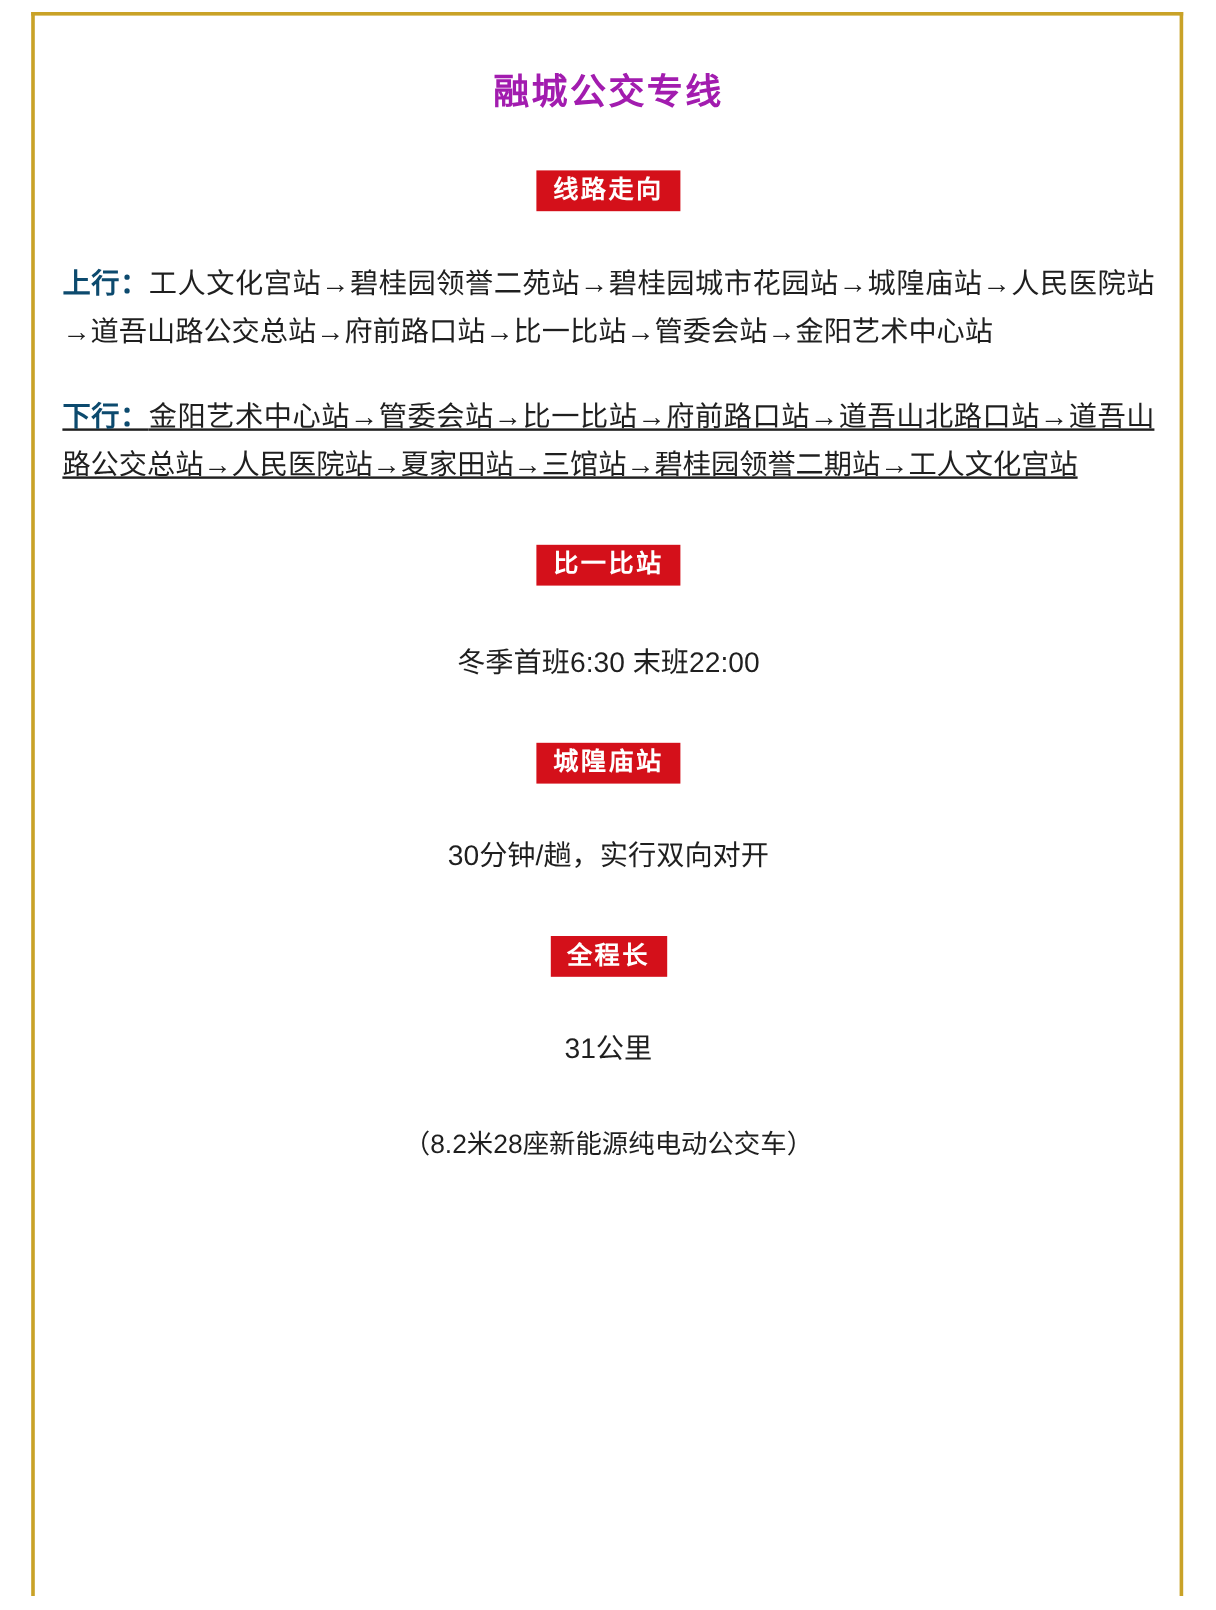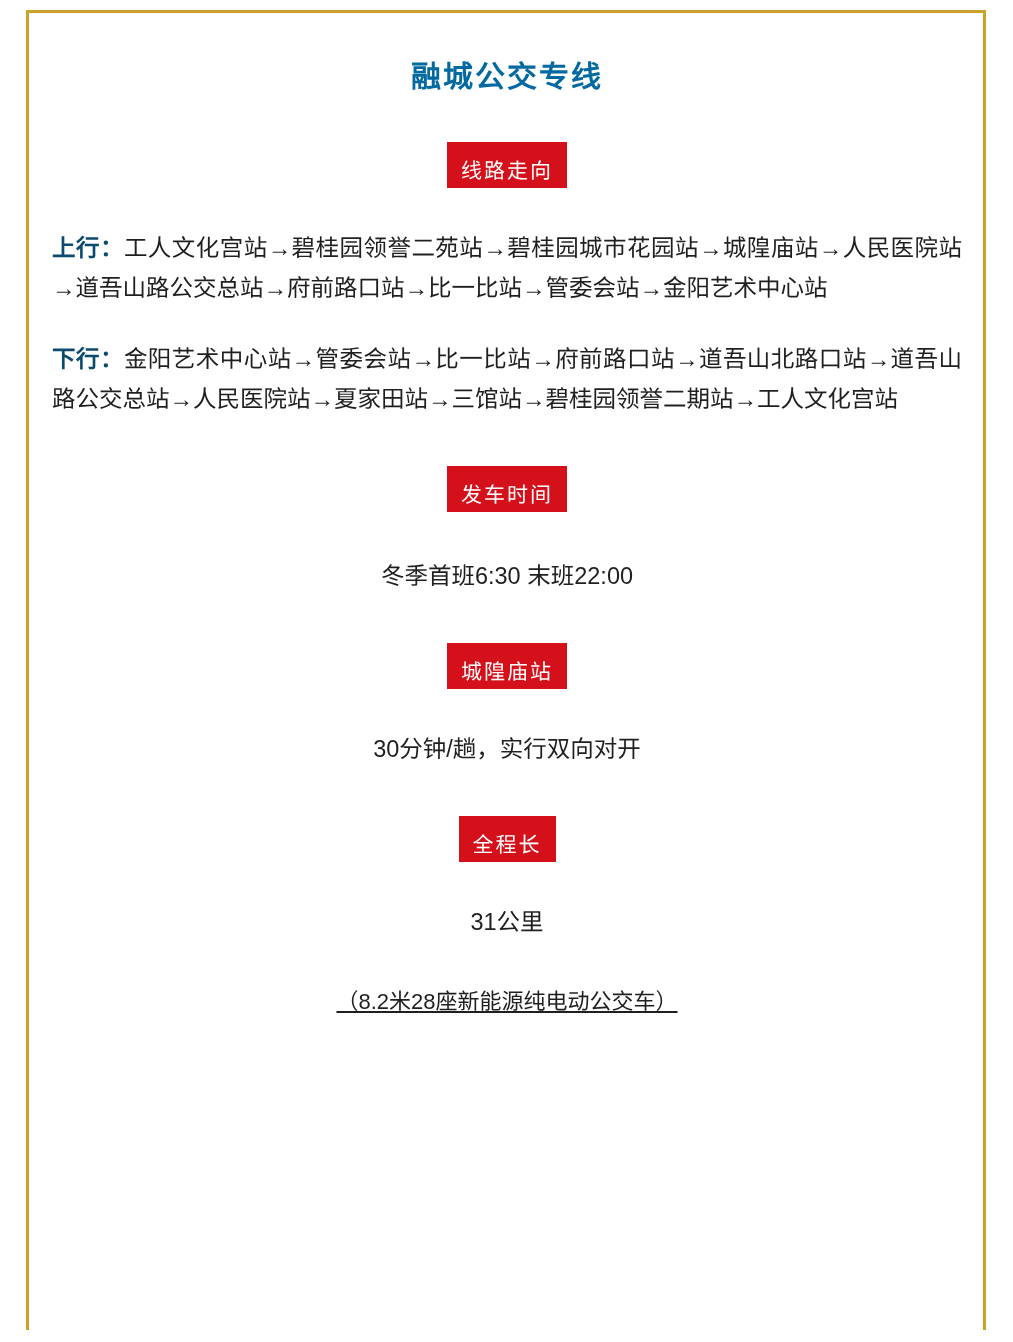--- a/index.html
+++ b/index.html
@@ -48,71 +48,71 @@
   .content {
     position: absolute;
     left: 48px;
     top: 0;
     width: 918px;
     box-sizing: border-box;
     padding: 0 4px;
   }
   .doc-title {
     text-align: center;
-    color: #0369a1;
+    color: #a21caf;
     font-size: 30px;
     font-weight: bold;
     letter-spacing: 2px;
     margin-top: 52px;
     margin-bottom: 0;
   }
   .section-tag-wrap {
     text-align: center;
     margin-top: 46px;
     margin-bottom: 0;
   }
   .section-tag {
     display: inline-block;
     background: #d4101a;
     color: #ffffff;
     font-size: 21px;
-    font-weight: normal;
+    font-weight: bold;
     letter-spacing: 2px;
-    padding: 18px 14px 7px 14px;
+    padding: 6px 14px 7px 14px;
     line-height: 1;
   }
   .route-block {
     margin-top: 40px;
     font-size: 23.5px;
     line-height: 1.72;
     color: #1f1f1f;
     text-align: justify;
   }
   .route-block + .route-block {
     margin-top: 30px;
+    text-decoration: underline;
   }
   .route-label {
     color: #0c4a6e;
     font-weight: bold;
   }
   .center-text {
     text-align: center;
     font-size: 23.5px;
     line-height: 1.75;
     color: #1f1f1f;
   }
   .block-gap-lg {
     margin-top: 44px;
   }
   .block-gap-md {
     margin-top: 40px;
   }
   .sub-note {
     font-size: 22px;
-    text-decoration: underline;
   }
 </style>
 </head>
 <body>
 
 <div class="page">
 
   <div class="frame-line frame-top"></div>
   <div class="frame-line frame-left"></div>
   <div class="frame-line frame-right"></div>
@@ -127,21 +127,21 @@
 
     <p class="route-block">
       <span class="route-label">上行：</span><span>工人文化宫站→碧桂园领誉二苑站→碧桂园城市花园站→城隍庙站→人民医院站→道吾山路公交总站→府前路口站→比一比站→管委会站→金阳艺术中心站</span>
     </p>
 
     <p class="route-block">
       <span class="route-label">下行：</span><span>金阳艺术中心站→管委会站→比一比站→府前路口站→道吾山北路口站→道吾山路公交总站→人民医院站→夏家田站→三馆站→碧桂园领誉二期站→工人文化宫站</span>
     </p>
 
     <div class="section-tag-wrap">
-      <span class="section-tag">发车时间</span>
+      <span class="section-tag">比一比站</span>
     </div>
     <div class="center-text block-gap-lg">
       <div>冬季首班6:30 末班22:00</div>
     </div>
 
     <div class="section-tag-wrap">
       <span class="section-tag">城隍庙站</span>
     </div>
     <div class="center-text block-gap-md">
       <div>30分钟/趟，实行双向对开</div>

